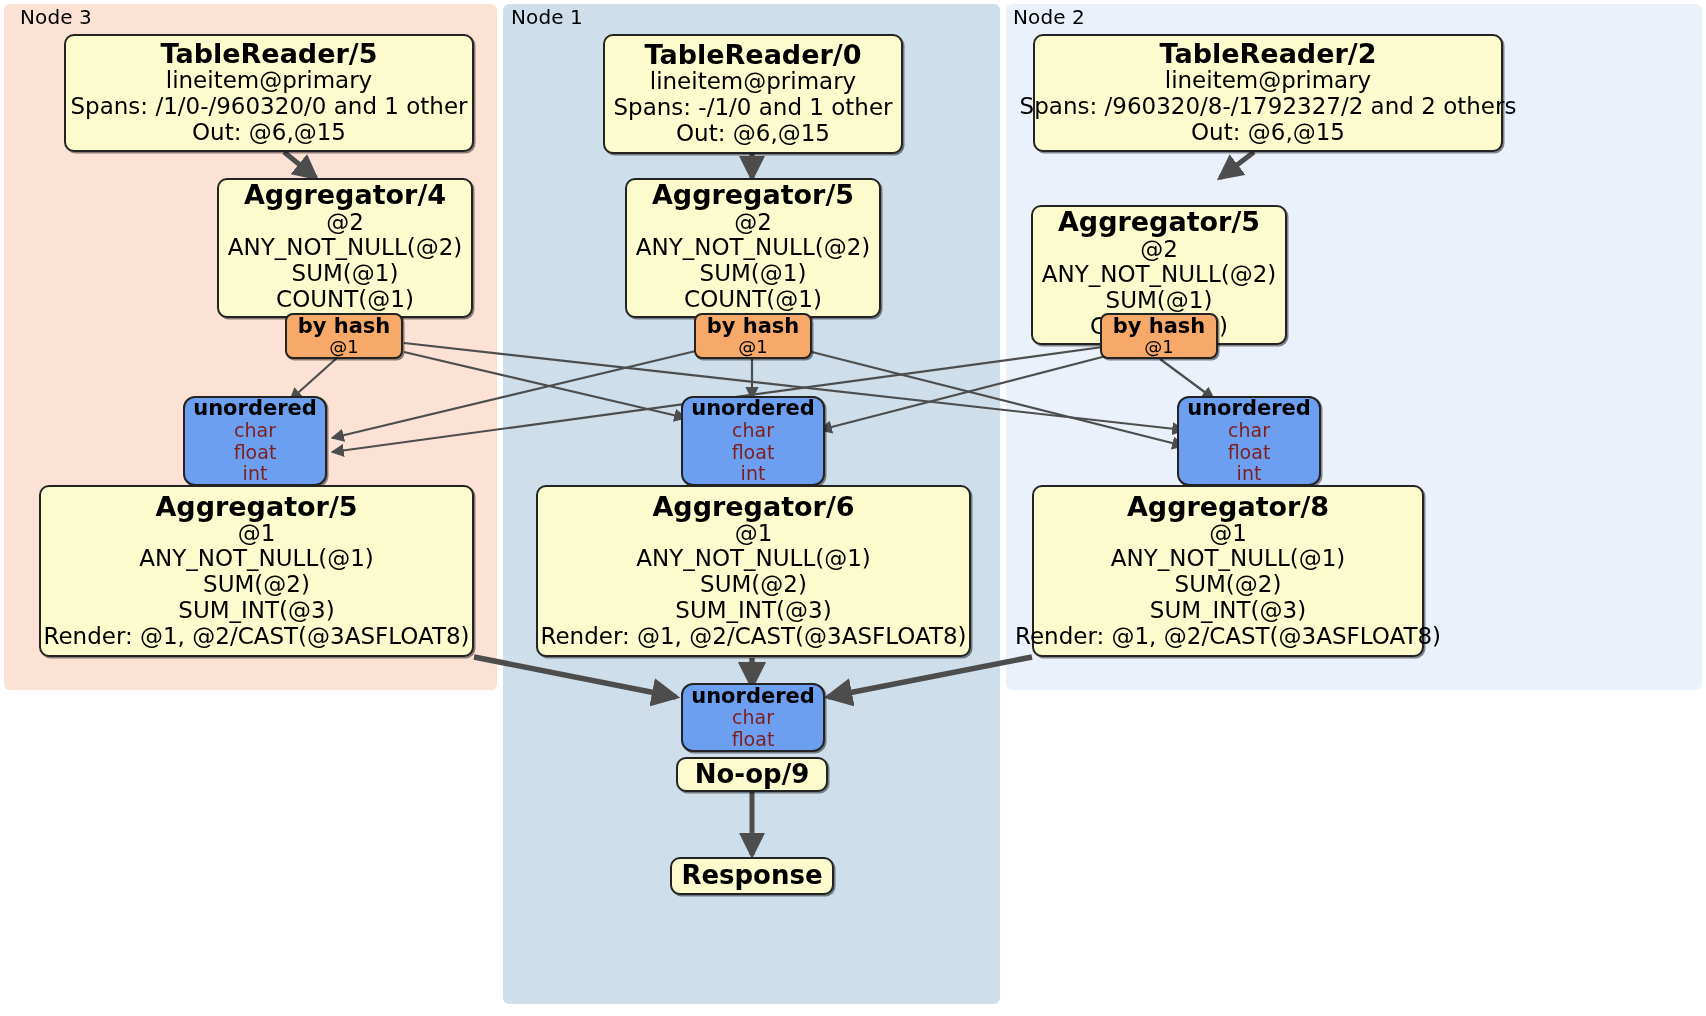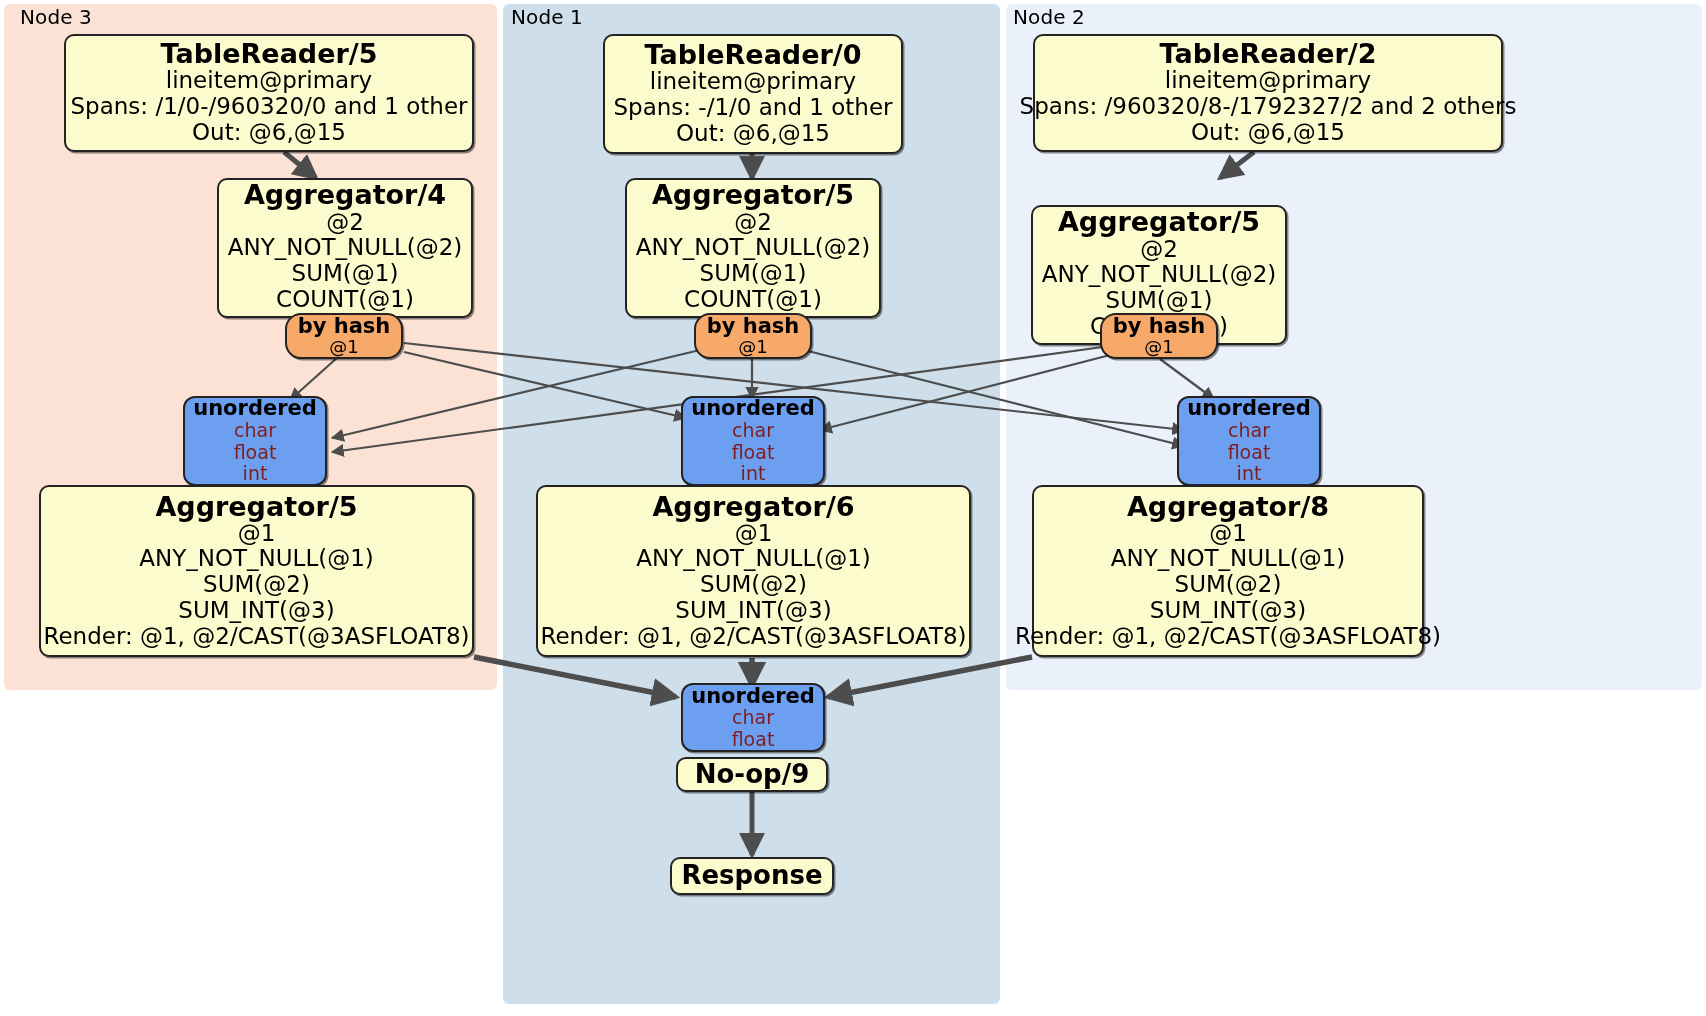--- a/index.html
+++ b/index.html
@@ -10,21 +10,21 @@
   .panel-label{position:absolute;font-size:20px;color:#000;letter-spacing:0.1px;}
 
   .node{position:absolute;box-sizing:border-box;display:flex;flex-direction:column;
         align-items:center;justify-content:center;text-align:center;}
 
   .proc{background:#fbfbcd;border:2px solid #232323;border-radius:10px;
         box-shadow:1.5px 1.5px 0 rgba(0,0,0,.45);}
   .proc .title{font-weight:bold;font-size:27px;line-height:1.04;color:#000;}
   .proc .sub{font-size:23px;line-height:1.12;color:#000;white-space:nowrap;}
 
-  .hash{background:#f7a96a;border:2px solid #232323;border-radius:16px;
+  .hash{background:#f7a96a;border:2px solid #232323;border-radius:8px;
         box-shadow:1.5px 1.5px 0 rgba(0,0,0,.45);}
   .hash .title{font-weight:bold;font-size:21px;line-height:1.05;color:#000;}
   .hash .sub{font-size:18px;line-height:1.1;color:#000;}
 
   .sync{background:#6d9ff0;border:2px solid #232323;border-radius:12px;
         box-shadow:1.5px 1.5px 0 rgba(0,0,0,.45);}
   .sync .title{font-weight:bold;font-size:21px;line-height:1.08;color:#000;}
   .sync .sub{font-size:19px;line-height:1.14;color:#7f1d1d;}
 
   .small .title{font-size:26px;}

